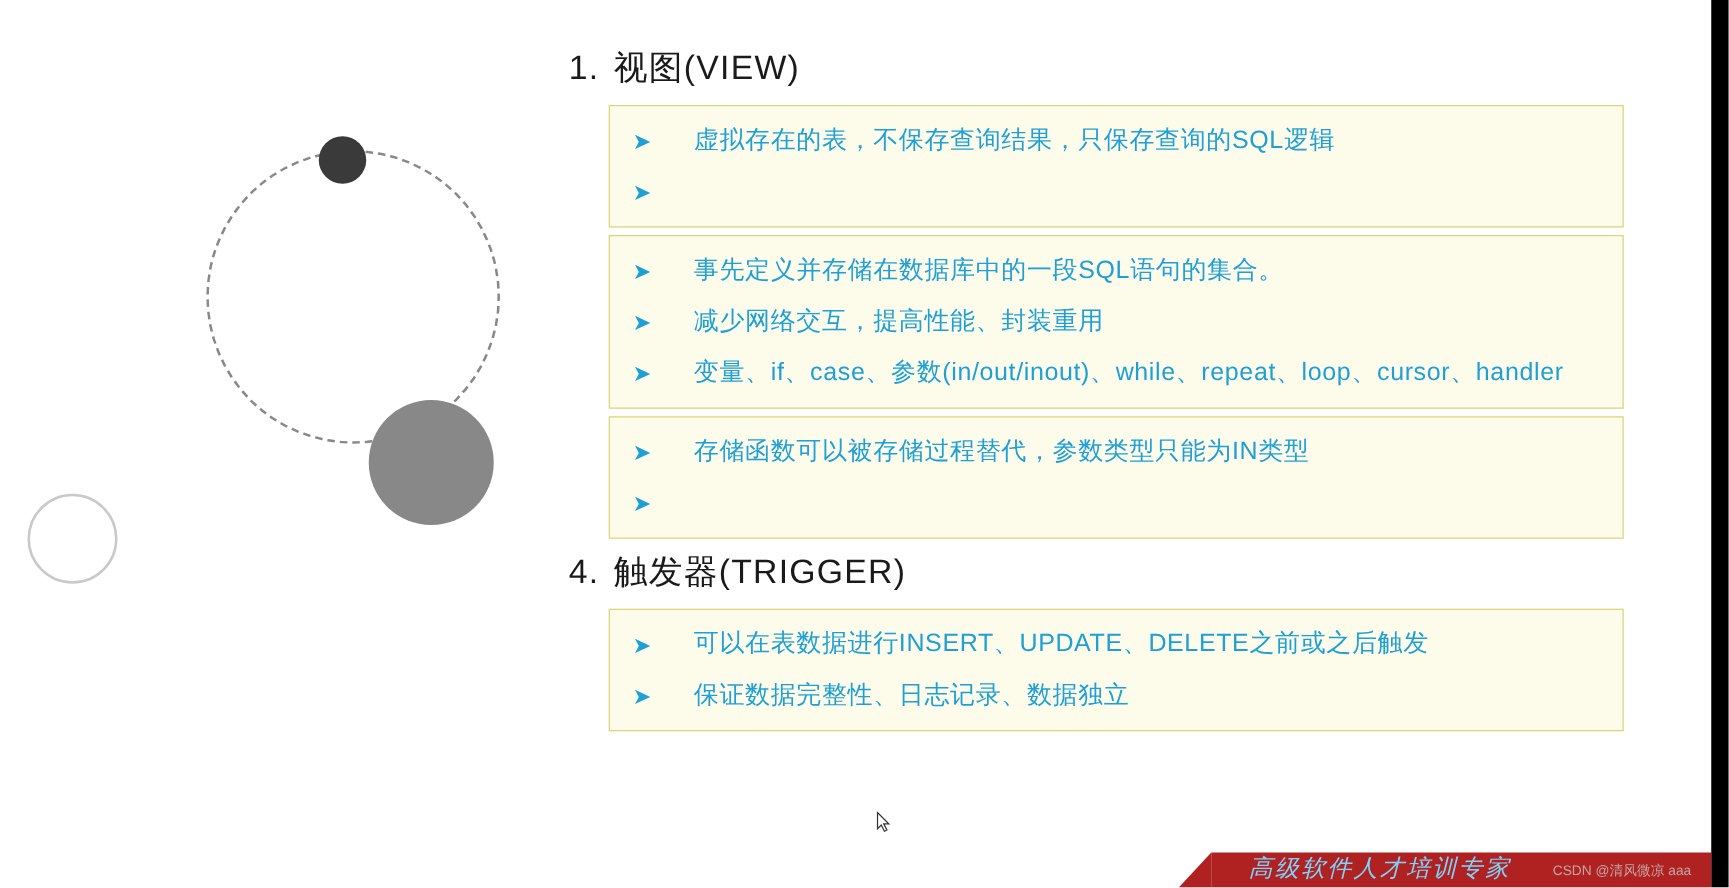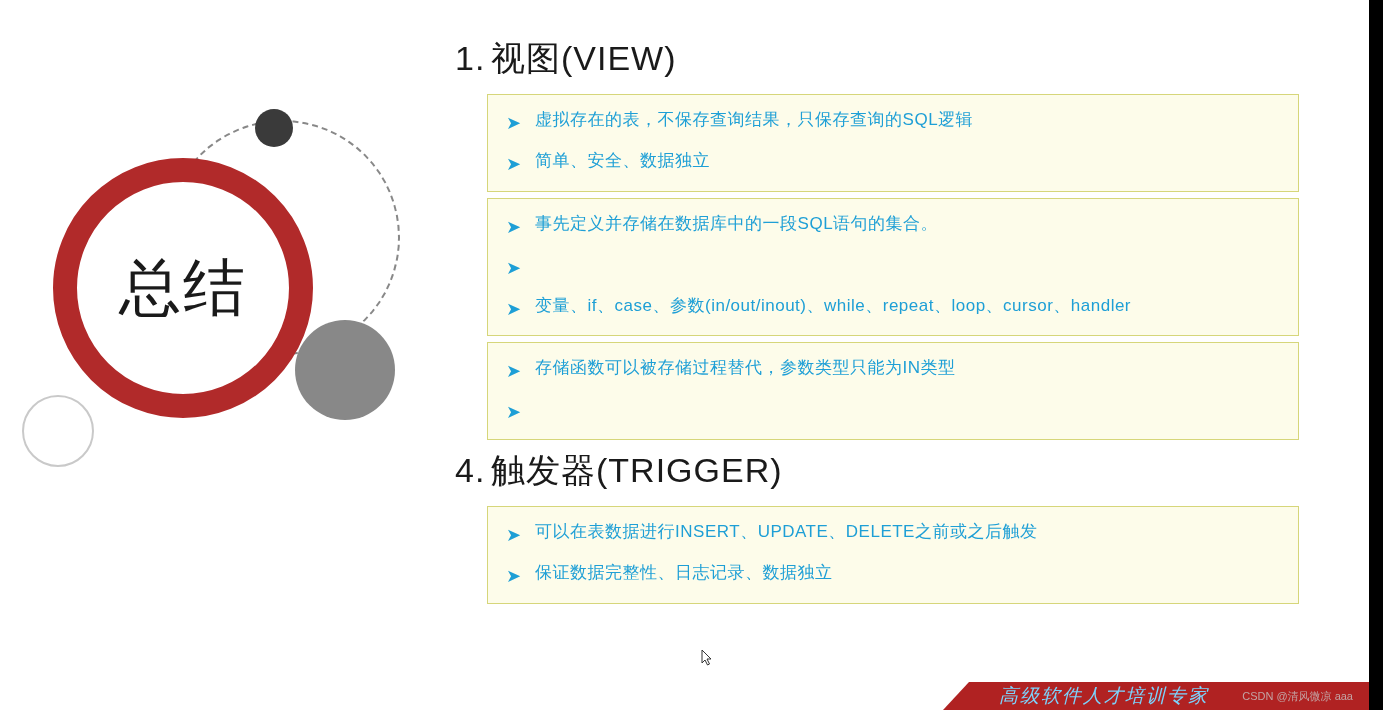--- a/index.html
+++ b/index.html
@@ -85,21 +85,21 @@
       color: #1a1a1a;
       letter-spacing: 2px;
     }
     .content-area {
       position: absolute;
       left: 455px;
       top: 28px;
       width: 855px;
     }
     .section-heading {
-      font-size: 34px;
+      font-size: 27px;
       font-weight: 400;
       color: #1a1a1a;
       margin-bottom: 12px;
       margin-top: 8px;
       letter-spacing: 1px;
     }
     .section-number {
       display: inline-block;
       width: 36px;
     }
@@ -122,22 +122,23 @@
     }
     .bullet-arrow {
       color: #1e9fd6;
       font-size: 18px;
       margin-right: 14px;
       flex-shrink: 0;
       margin-top: 3px;
     }
     .bullet-text {
       color: #1e9fd6;
-      font-size: 17px;
+      font-size: 20px;
       letter-spacing: 0.5px;
+      margin-left: 20px;
     }
     .banner-red {
       position: absolute;
       right: 14px;
       bottom: 0;
       width: 400px;
       height: 28px;
       background: #b02222;
     }
     .banner-red::before {
@@ -180,48 +181,45 @@
 </head>
 <body>
 
 <div class="right-black-bar"></div>
 
 <div class="decor-area">
   <div class="circle-dashed"></div>
   <div class="circle-gray-big"></div>
   <div class="circle-dark-small"></div>
   <div class="circle-outline-small"></div>
-  <div class="circle-red-ring">
-    <div class="summary-title">总结</div>
-  </div>
 </div>
 
 <div class="content-area">
 
   <div class="section-heading">
     <span class="section-number">1.</span><span>视图(VIEW)</span>
   </div>
   <div class="info-box">
     <div class="bullet-line">
       <span class="bullet-arrow">➤</span>
       <span class="bullet-text">虚拟存在的表，不保存查询结果，只保存查询的SQL逻辑</span>
     </div>
     <div class="bullet-line">
       <span class="bullet-arrow">➤</span>
-      <span class="bullet-text">简单、安全、数据独立</span>
     </div>
   </div>
 
   <div class="info-box">
     <div class="bullet-line">
       <span class="bullet-arrow">➤</span>
       <span class="bullet-text">事先定义并存储在数据库中的一段SQL语句的集合。</span>
     </div>
     <div class="bullet-line">
       <span class="bullet-arrow">➤</span>
+      <span class="bullet-text">减少网络交互，提高性能、封装重用</span>
     </div>
     <div class="bullet-line">
       <span class="bullet-arrow">➤</span>
       <span class="bullet-text">变量、if、case、参数(in/out/inout)、while、repeat、loop、cursor、handler</span>
     </div>
   </div>
 
   <div class="info-box">
     <div class="bullet-line">
       <span class="bullet-arrow">➤</span>

